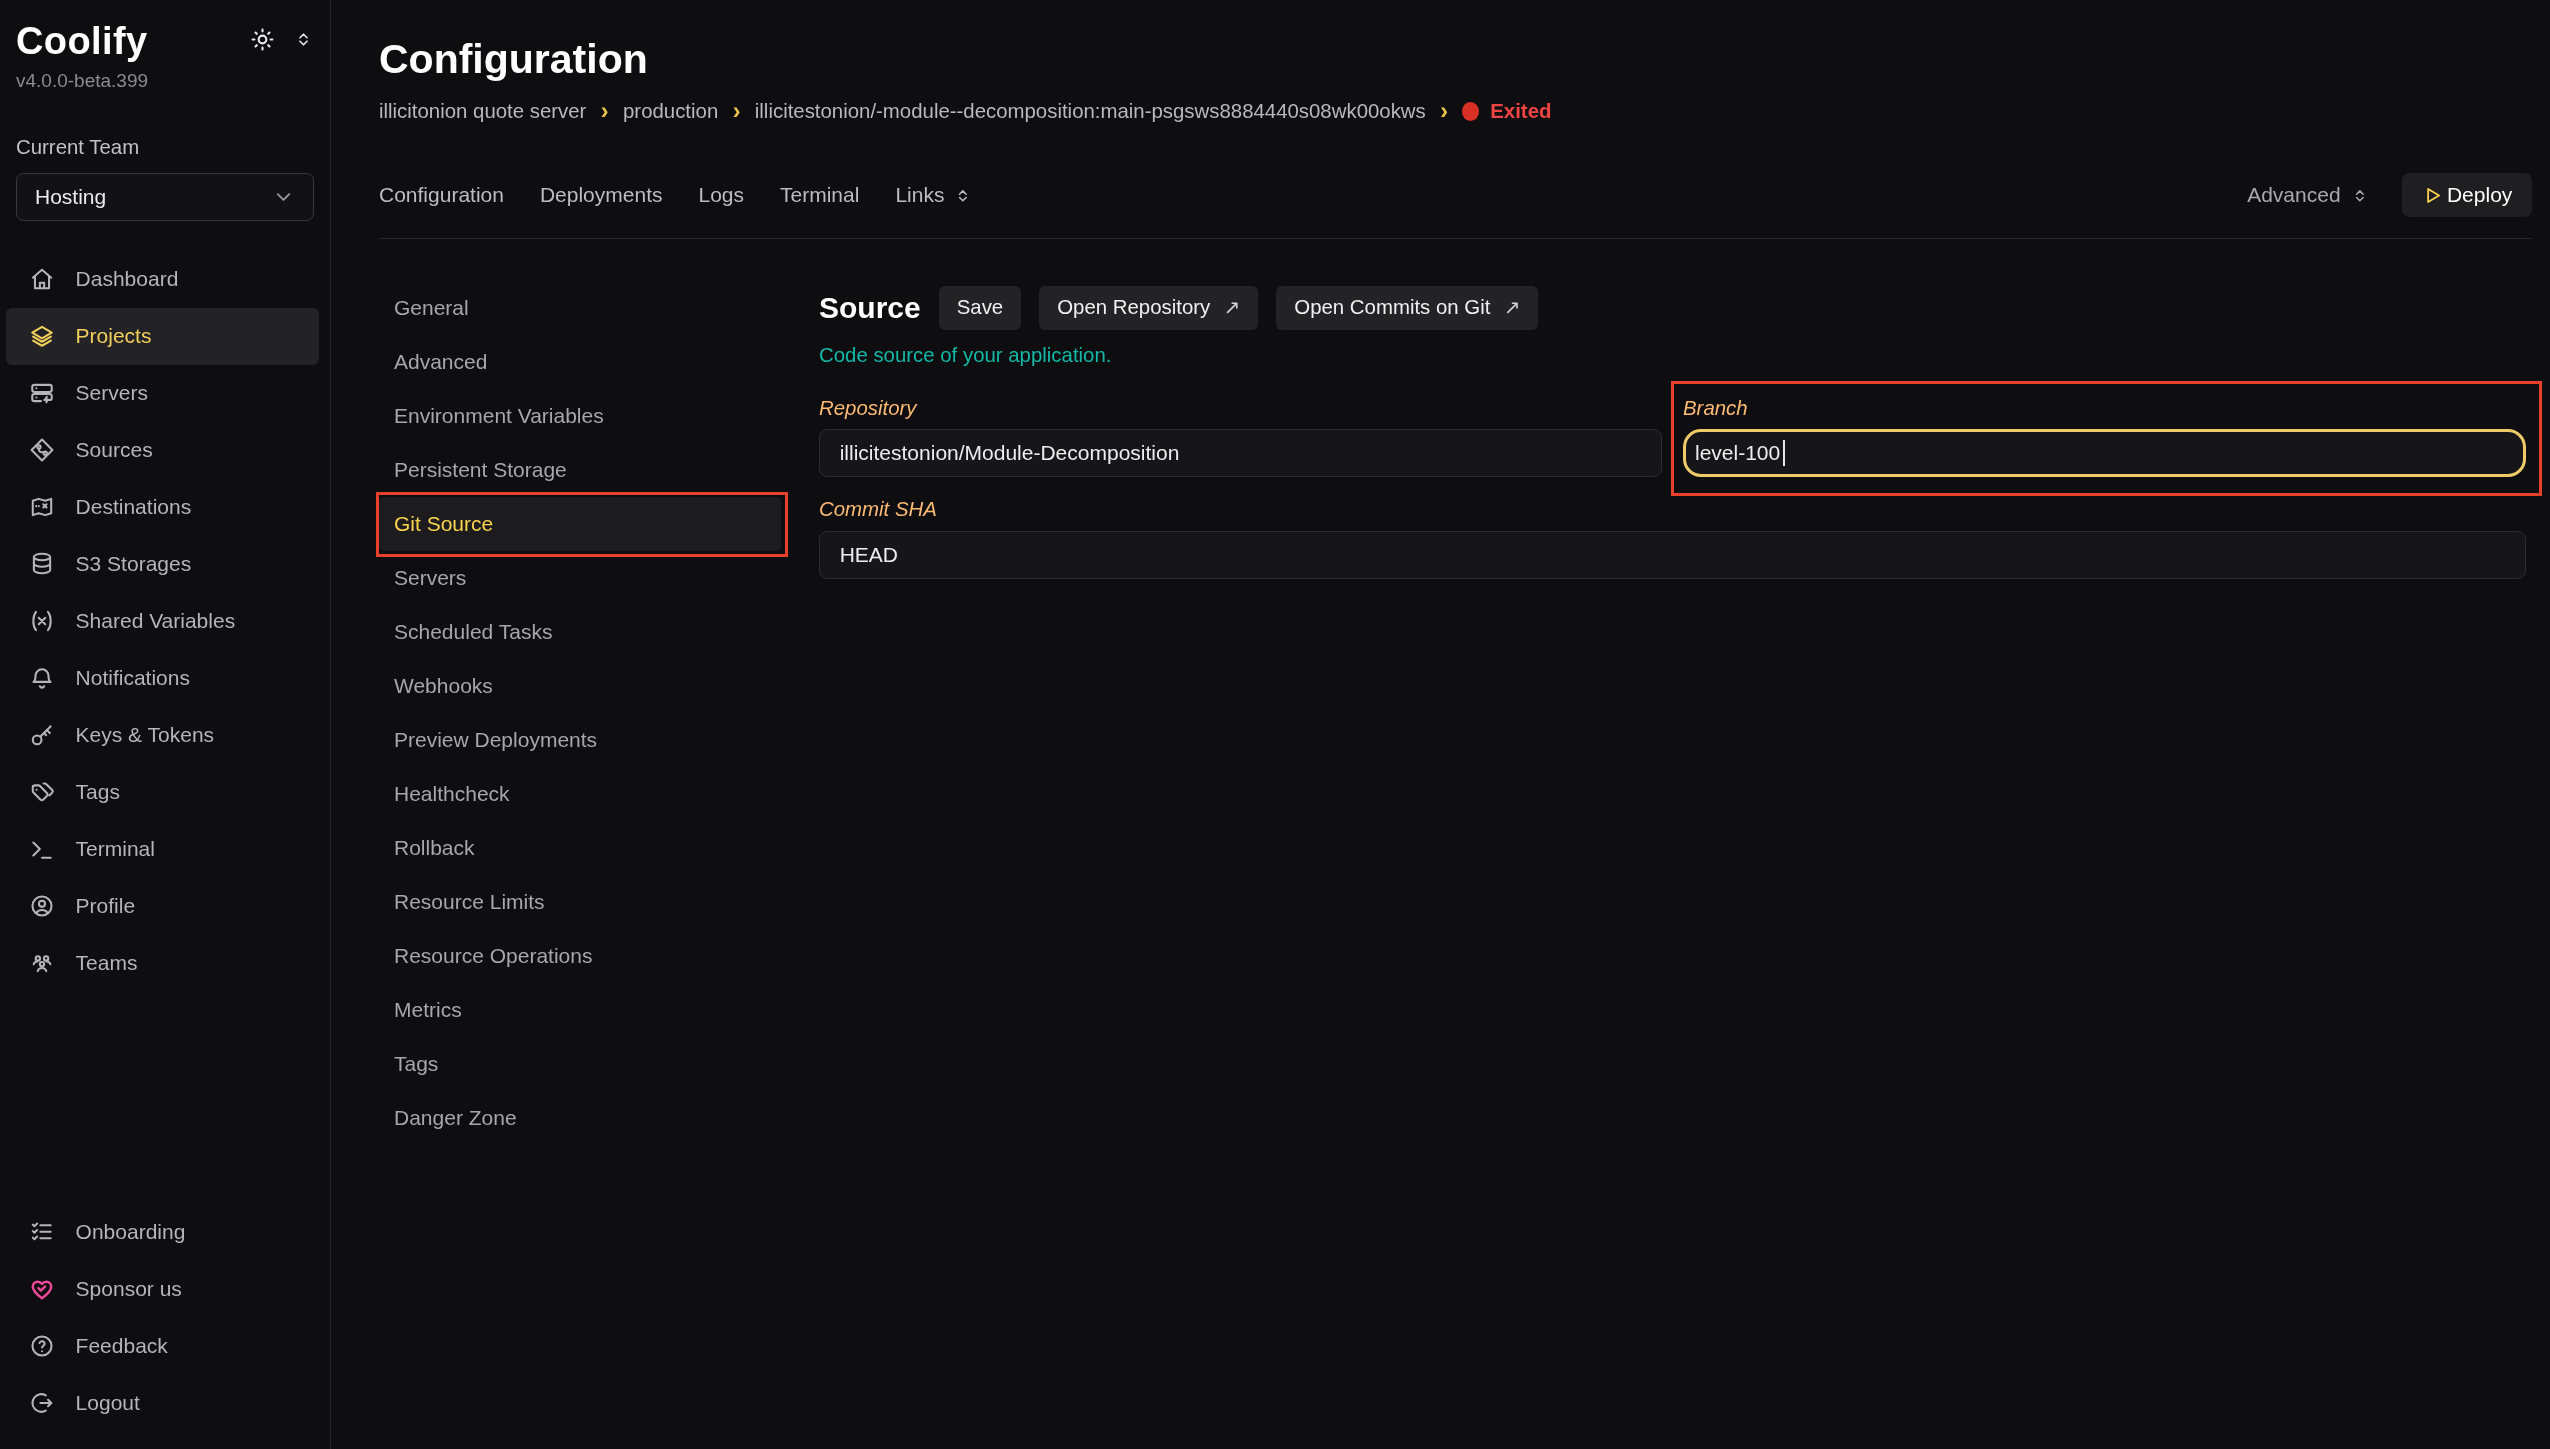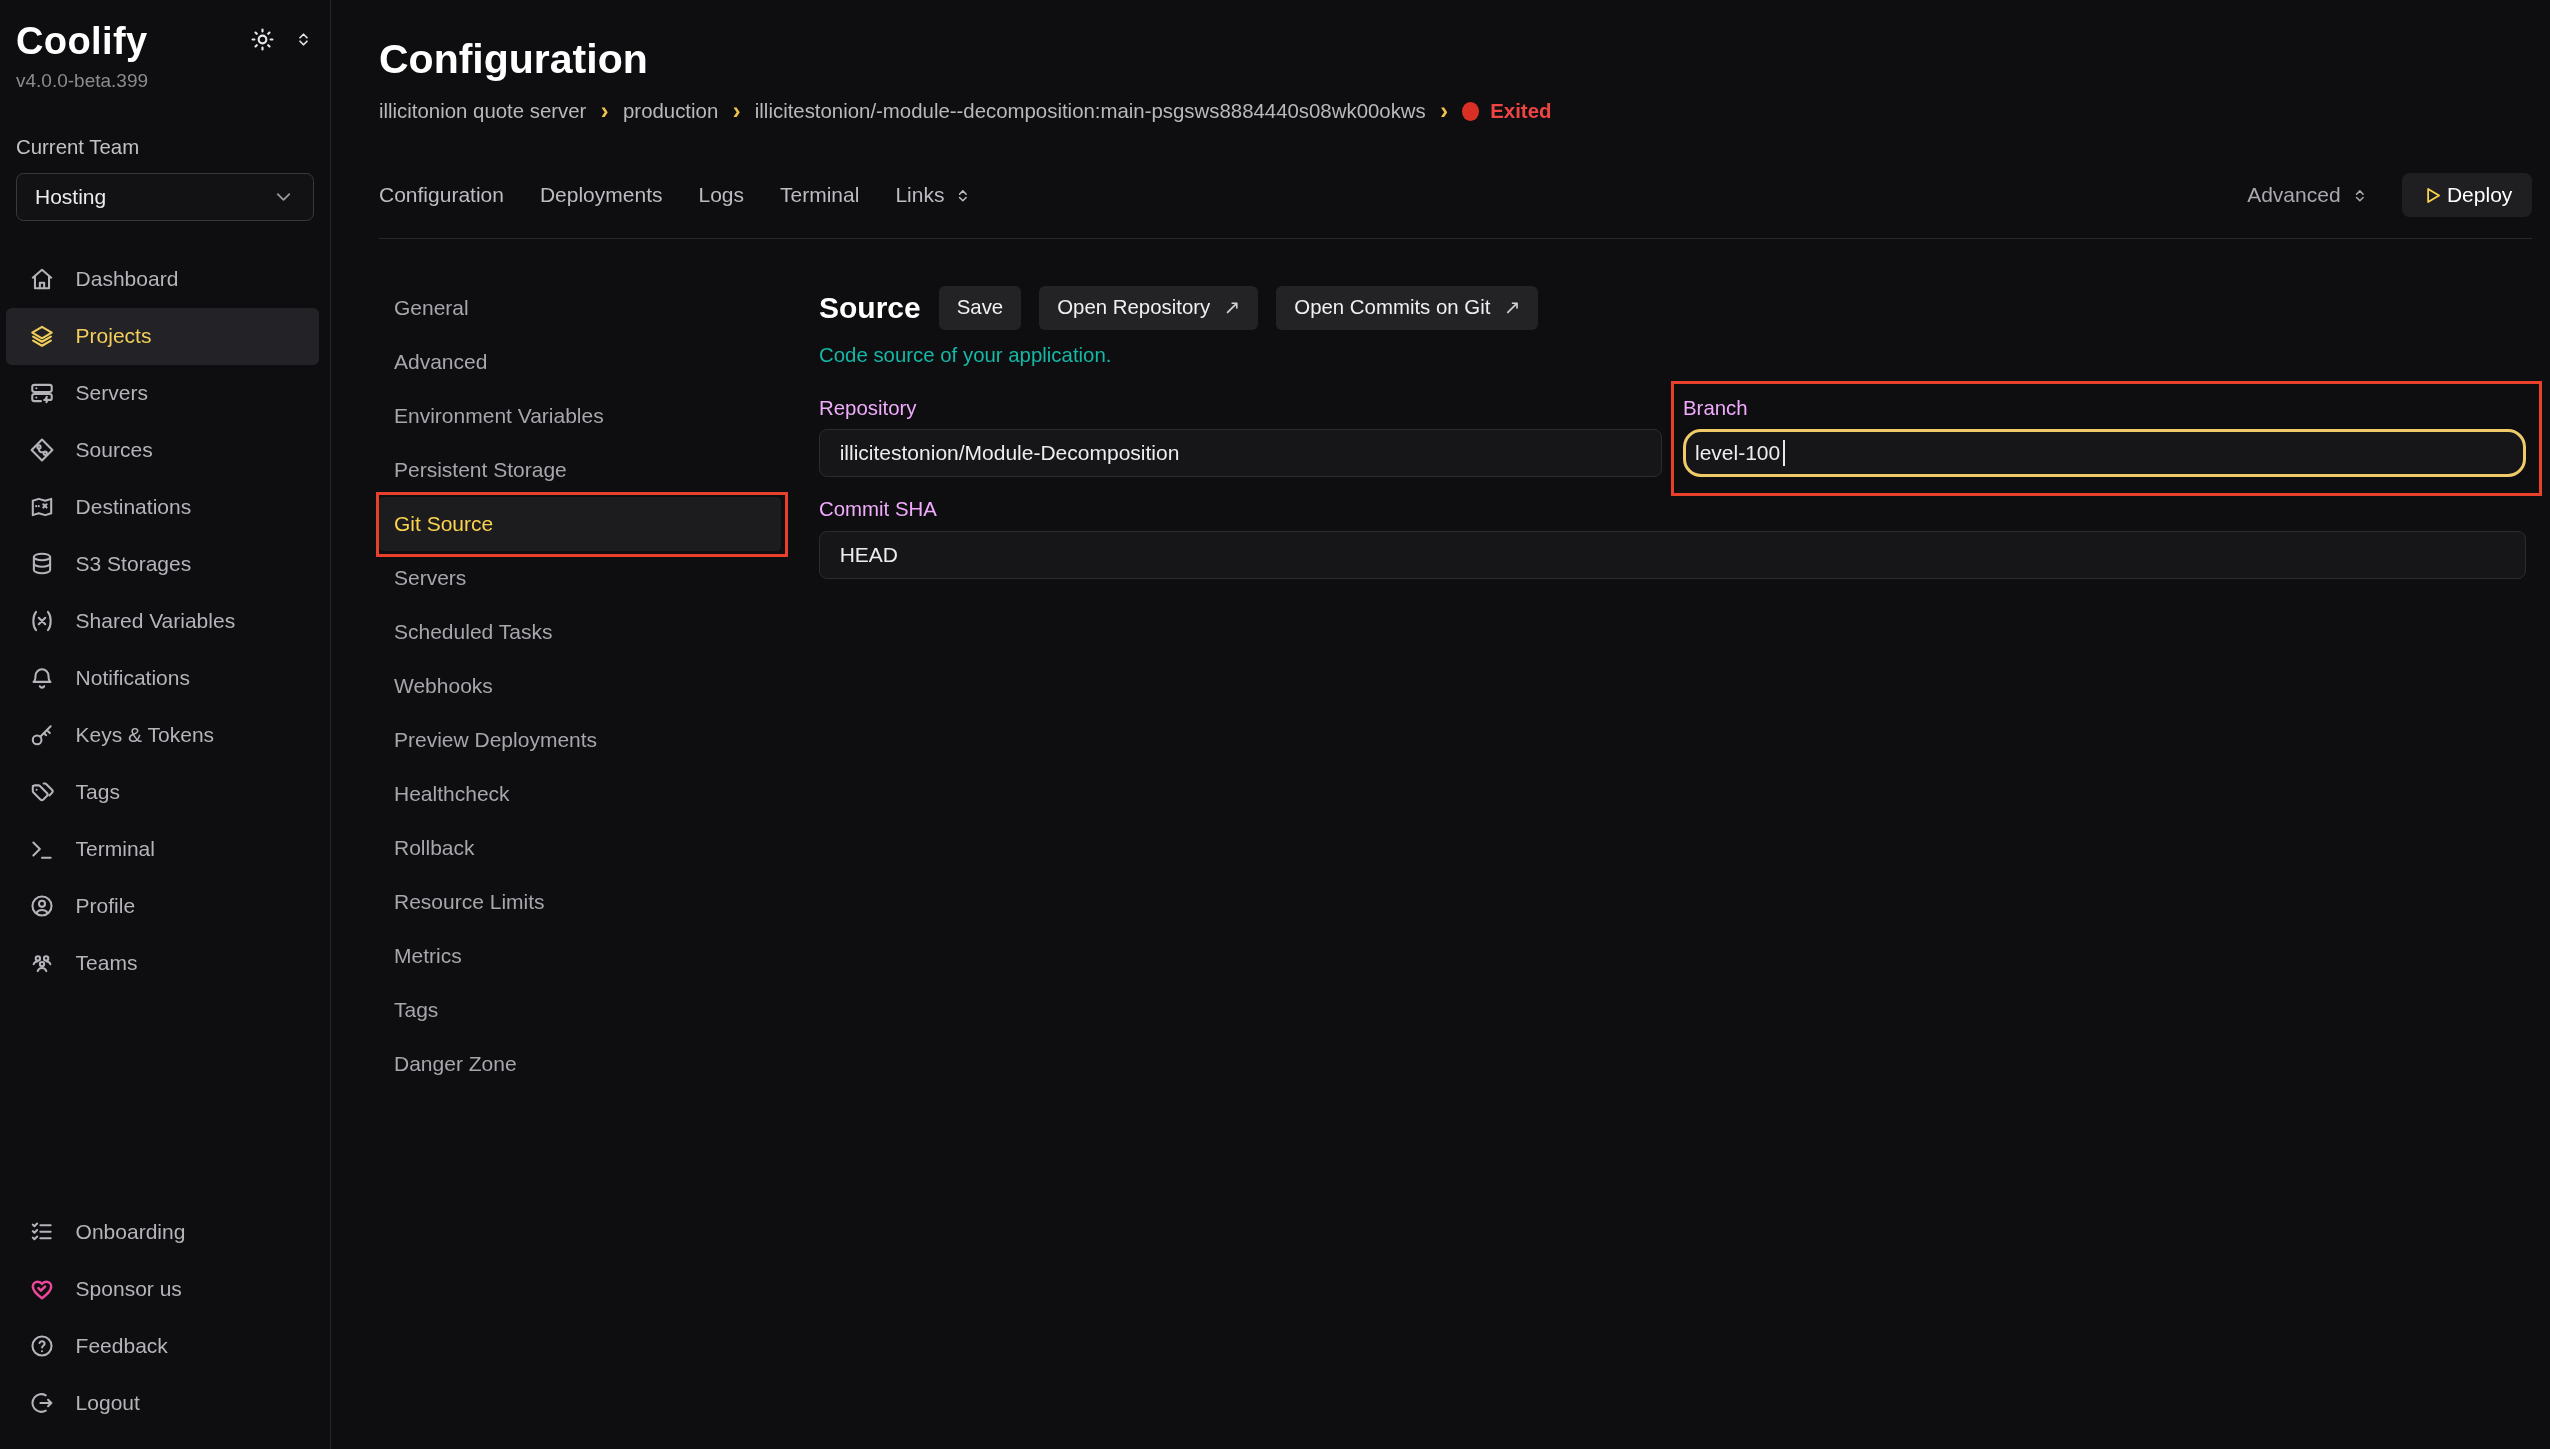--- a/index.html
+++ b/index.html
@@ -46,21 +46,21 @@
   .git-annotation { inset:-5.3px -6.8px -6px -3px; }
 
   .form-col { flex:1; margin-left:38px; margin-right:6px; }
   .source-head { display:flex; align-items:center; gap:18px; margin-top:4.5px; }
   .source-title { font-size:30px; font-weight:700; color:#ffffff; }
   .btn { background:#232326; border-radius:6px; height:44px; padding:0 18px; font-size:20.4px; color:#f0f0f2; display:flex; align-items:center; gap:13.6px; cursor:pointer; }
   .ext-arrow { font-size:19.7px; color:#cfcfd4; }
   .source-desc { margin-top:13.6px; font-size:20.4px; color:#14b8a6; }
 
   .form-grid { margin-top:30px; display:grid; grid-template-columns:1fr 1fr; column-gap:21px; }
-  .field-label { font-size:20.4px; color:#f0abfc; margin-bottom:9.8px; }
+  .field-label { font-size:20.4px; color:#fdba74; margin-bottom:9.8px;font-style:italic; }
   .tinput { height:48px; background:#161618; border:0.8px solid #2c2c30; border-radius:8px; display:flex; align-items:center; padding:0 19.7px; font-size:21px; color:#ededf0; }
   .branch-group { position:relative; }
   .branch-annotation { inset:-16px -16px -19px -12px; }
   .branch-group .tinput { border:3px solid #eecb68; border-radius:18px; padding:0 9px; }
   .caret { width:2.3px; height:26px; background:#e8e8ea; margin-left:2.3px; flex:none; }
   .commit-group { grid-column:1 / -1; margin-top:21px; }
 </style>
 </head>
 <body>
 
@@ -322,20 +322,21 @@
         <span>Git Source</span>
         <span class="annotation-box git-annotation"></span>
       </div>
       <div class="subnav-item">Servers</div>
       <div class="subnav-item">Scheduled Tasks</div>
       <div class="subnav-item">Webhooks</div>
       <div class="subnav-item">Preview Deployments</div>
       <div class="subnav-item">Healthcheck</div>
       <div class="subnav-item">Rollback</div>
       <div class="subnav-item">Resource Limits</div>
+      <div class="subnav-item">Resource Operations</div>
       <div class="subnav-item">Metrics</div>
       <div class="subnav-item">Tags</div>
       <div class="subnav-item">Danger Zone</div>
     </div>
 
     <div class="form-col">
       <div class="source-head">
         <span class="source-title">Source</span>
         <span class="btn">Save</span>
         <span class="btn">

